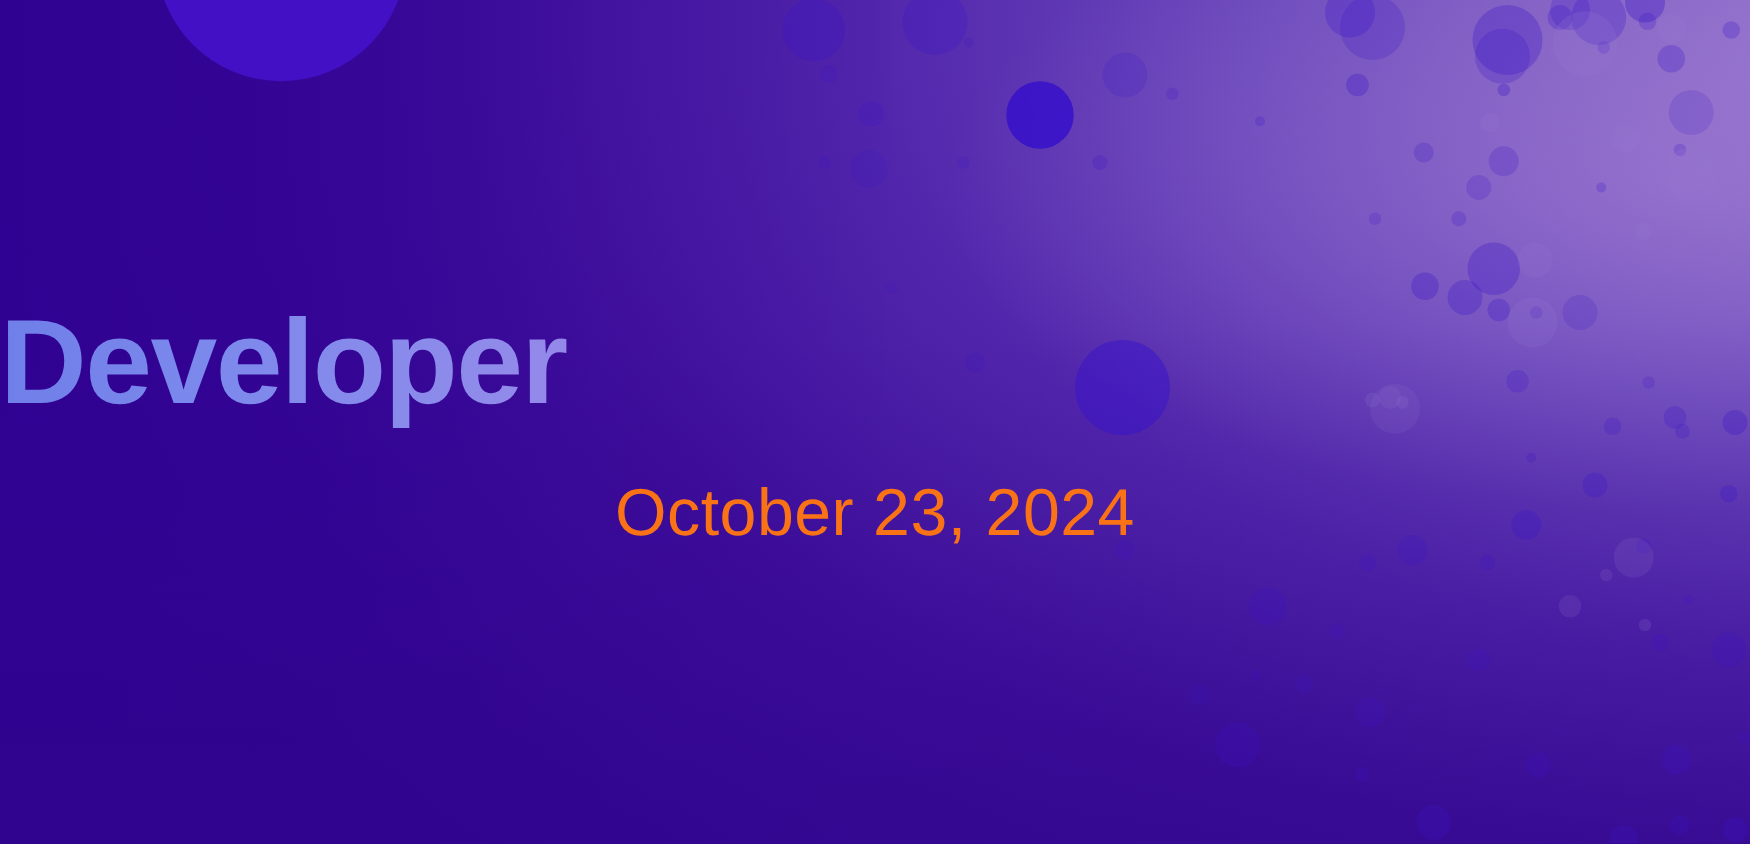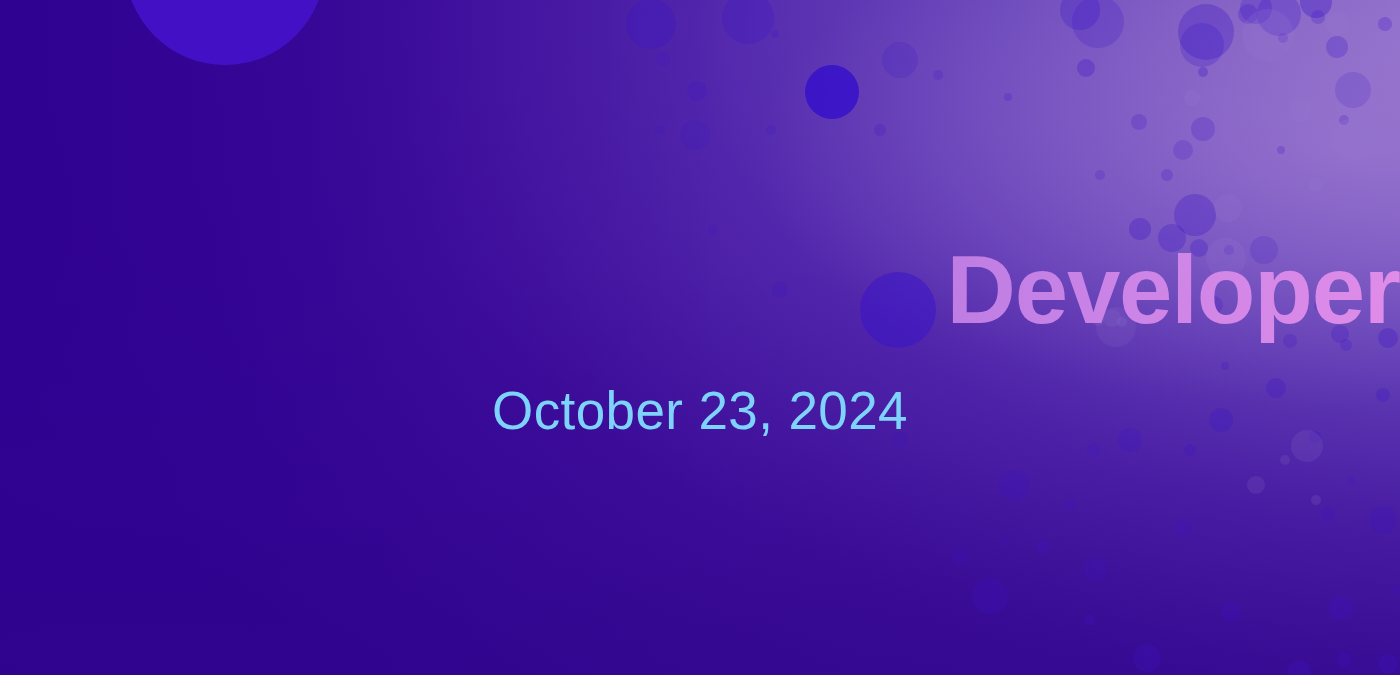--- a/index.html
+++ b/index.html
@@ -57,21 +57,21 @@
   .content {
     position: absolute;
     inset: 0;
     display: flex;
     flex-direction: column;
     align-items: center;
     justify-content: center;
   }
   .title-block {
     width: 1400px;
-    text-align: right;
+    text-align: left;
   }
   .title-line {
     display: block;
     font-size: 96px;
     font-weight: 700;
     line-height: 1.16;
     letter-spacing: -1.2px;
     background-image: linear-gradient(90deg,
         #6f7fe9 0%,
         #7d89ec 13%,
@@ -83,21 +83,21 @@
     -webkit-background-clip: text;
     background-clip: text;
     color: transparent;
     -webkit-text-fill-color: transparent;
   }
   .date-line {
     margin-top: 34px;
     font-size: 53px;
     font-weight: 400;
     letter-spacing: 0.4px;
-    color: #7dd3fc;
+    color: #f97316;
     text-align: center;
   }
 </style>
 </head>
 <body>
 
 <div id="stage">
 
   <div class="bg-base"></div>
   <div class="bg-warm"></div>

